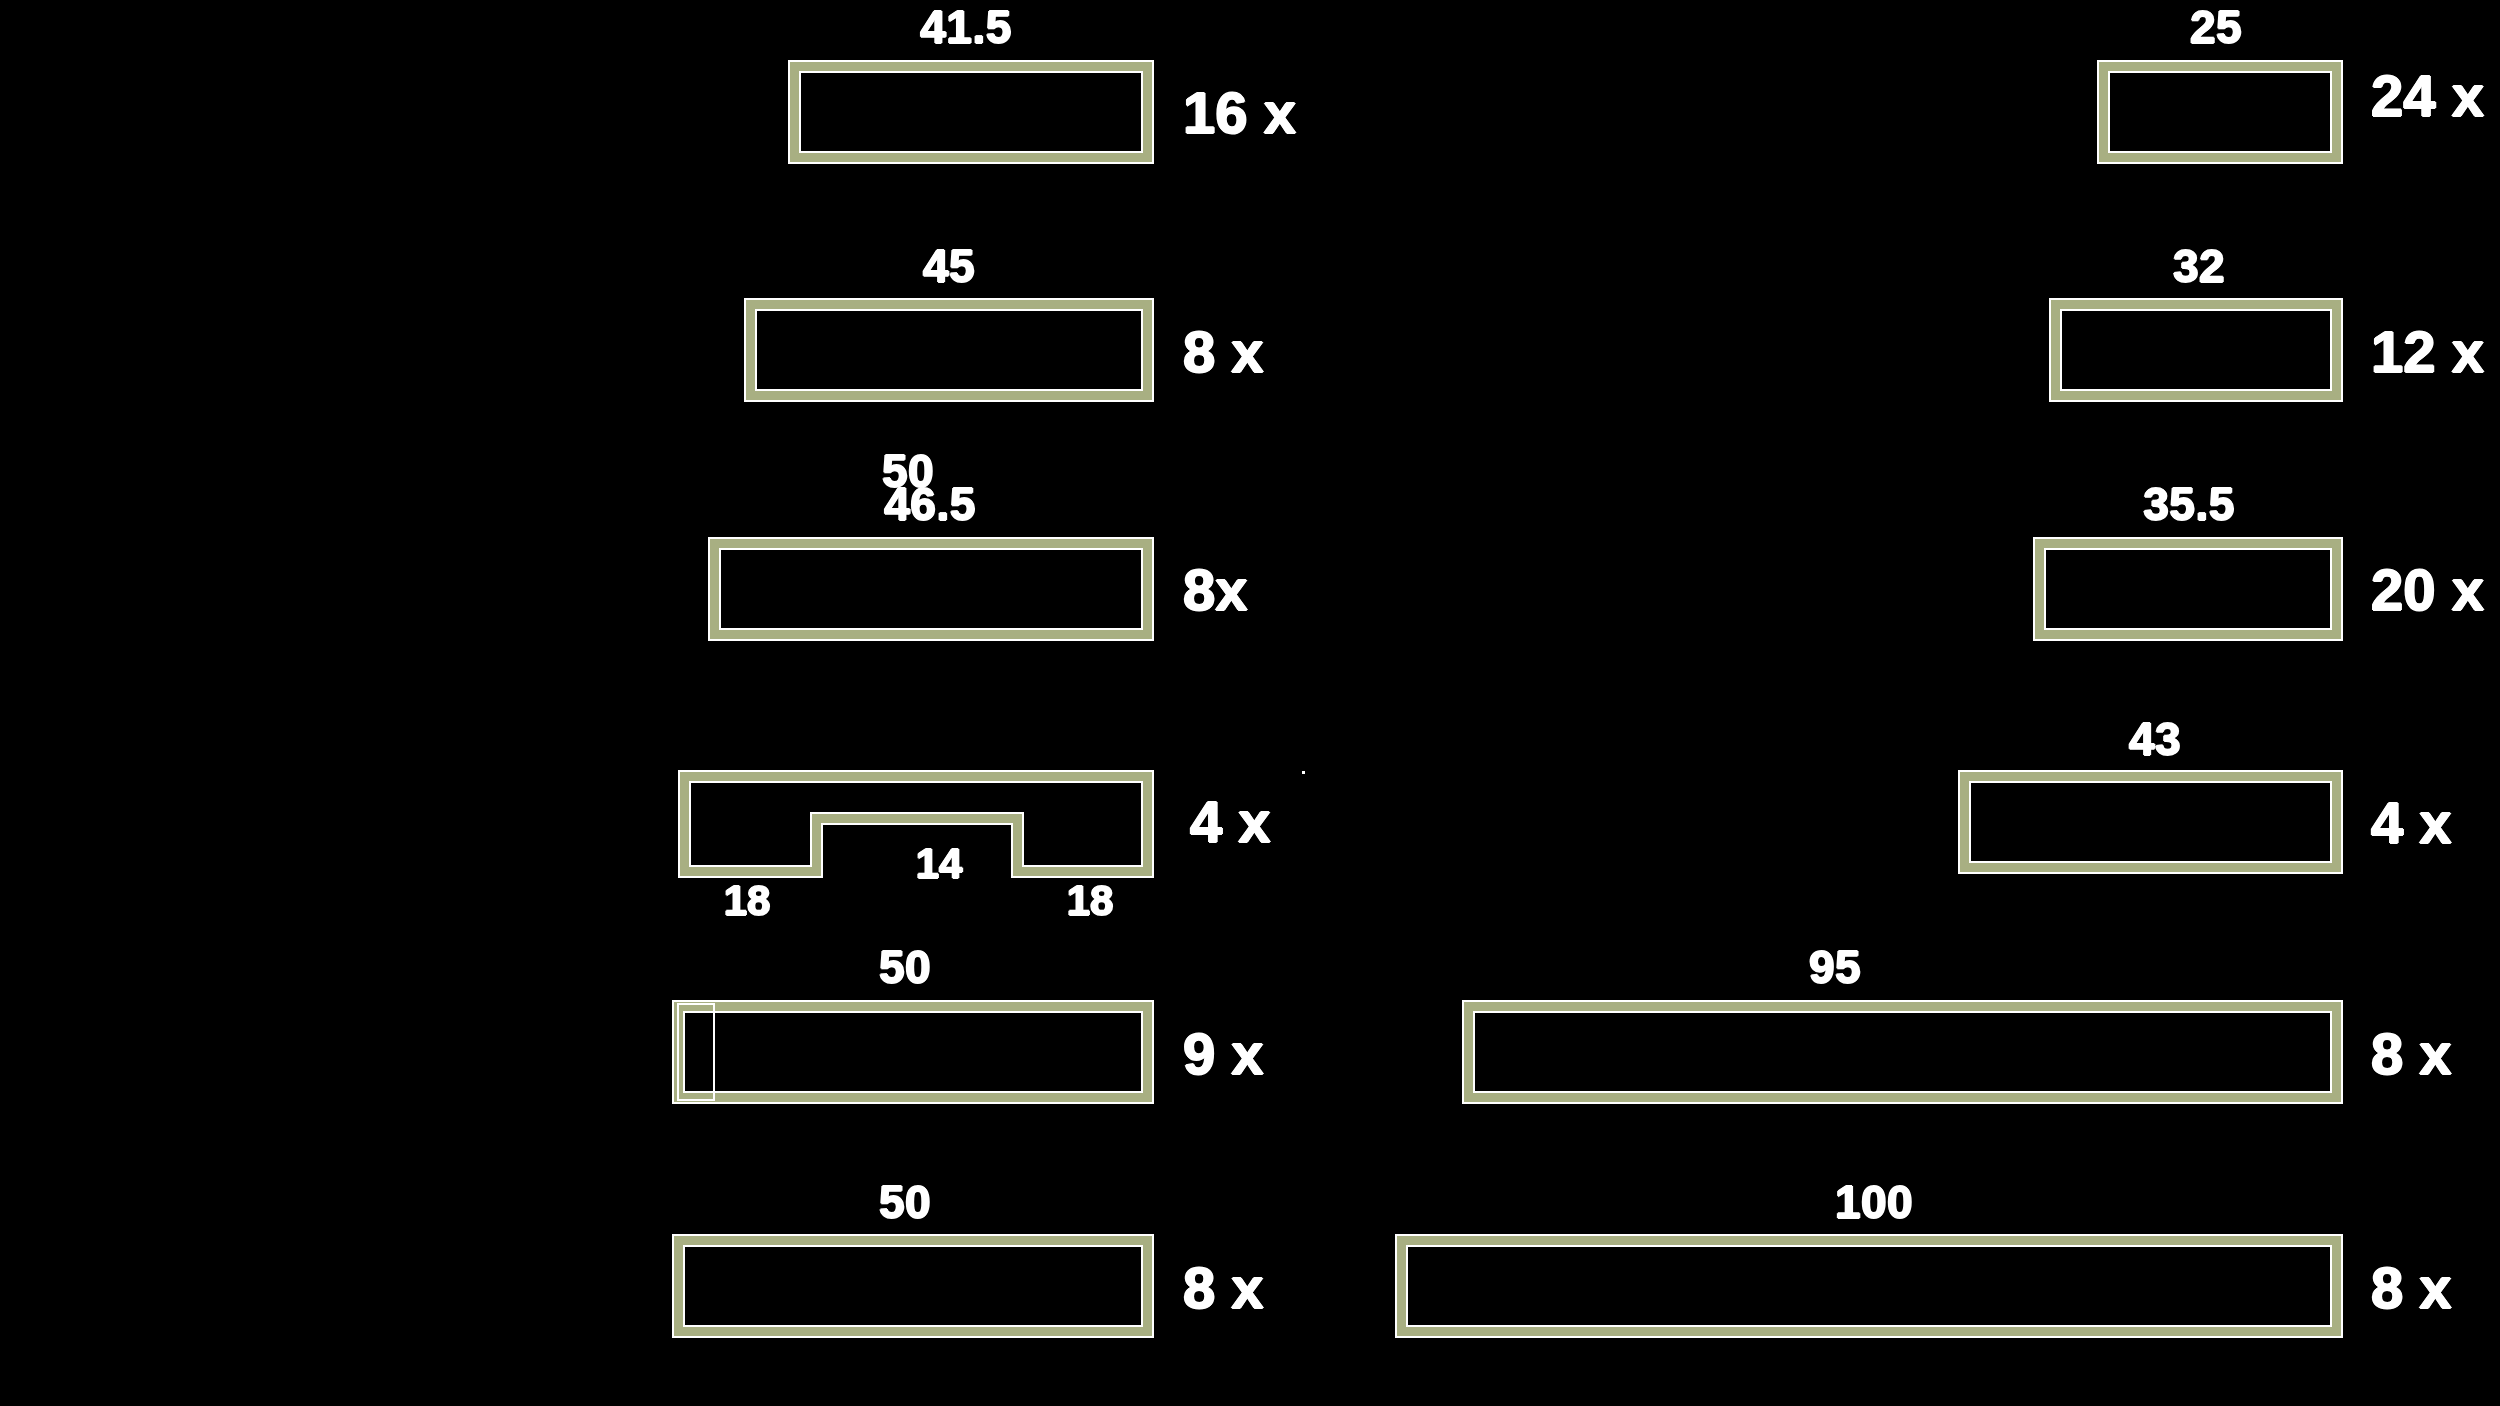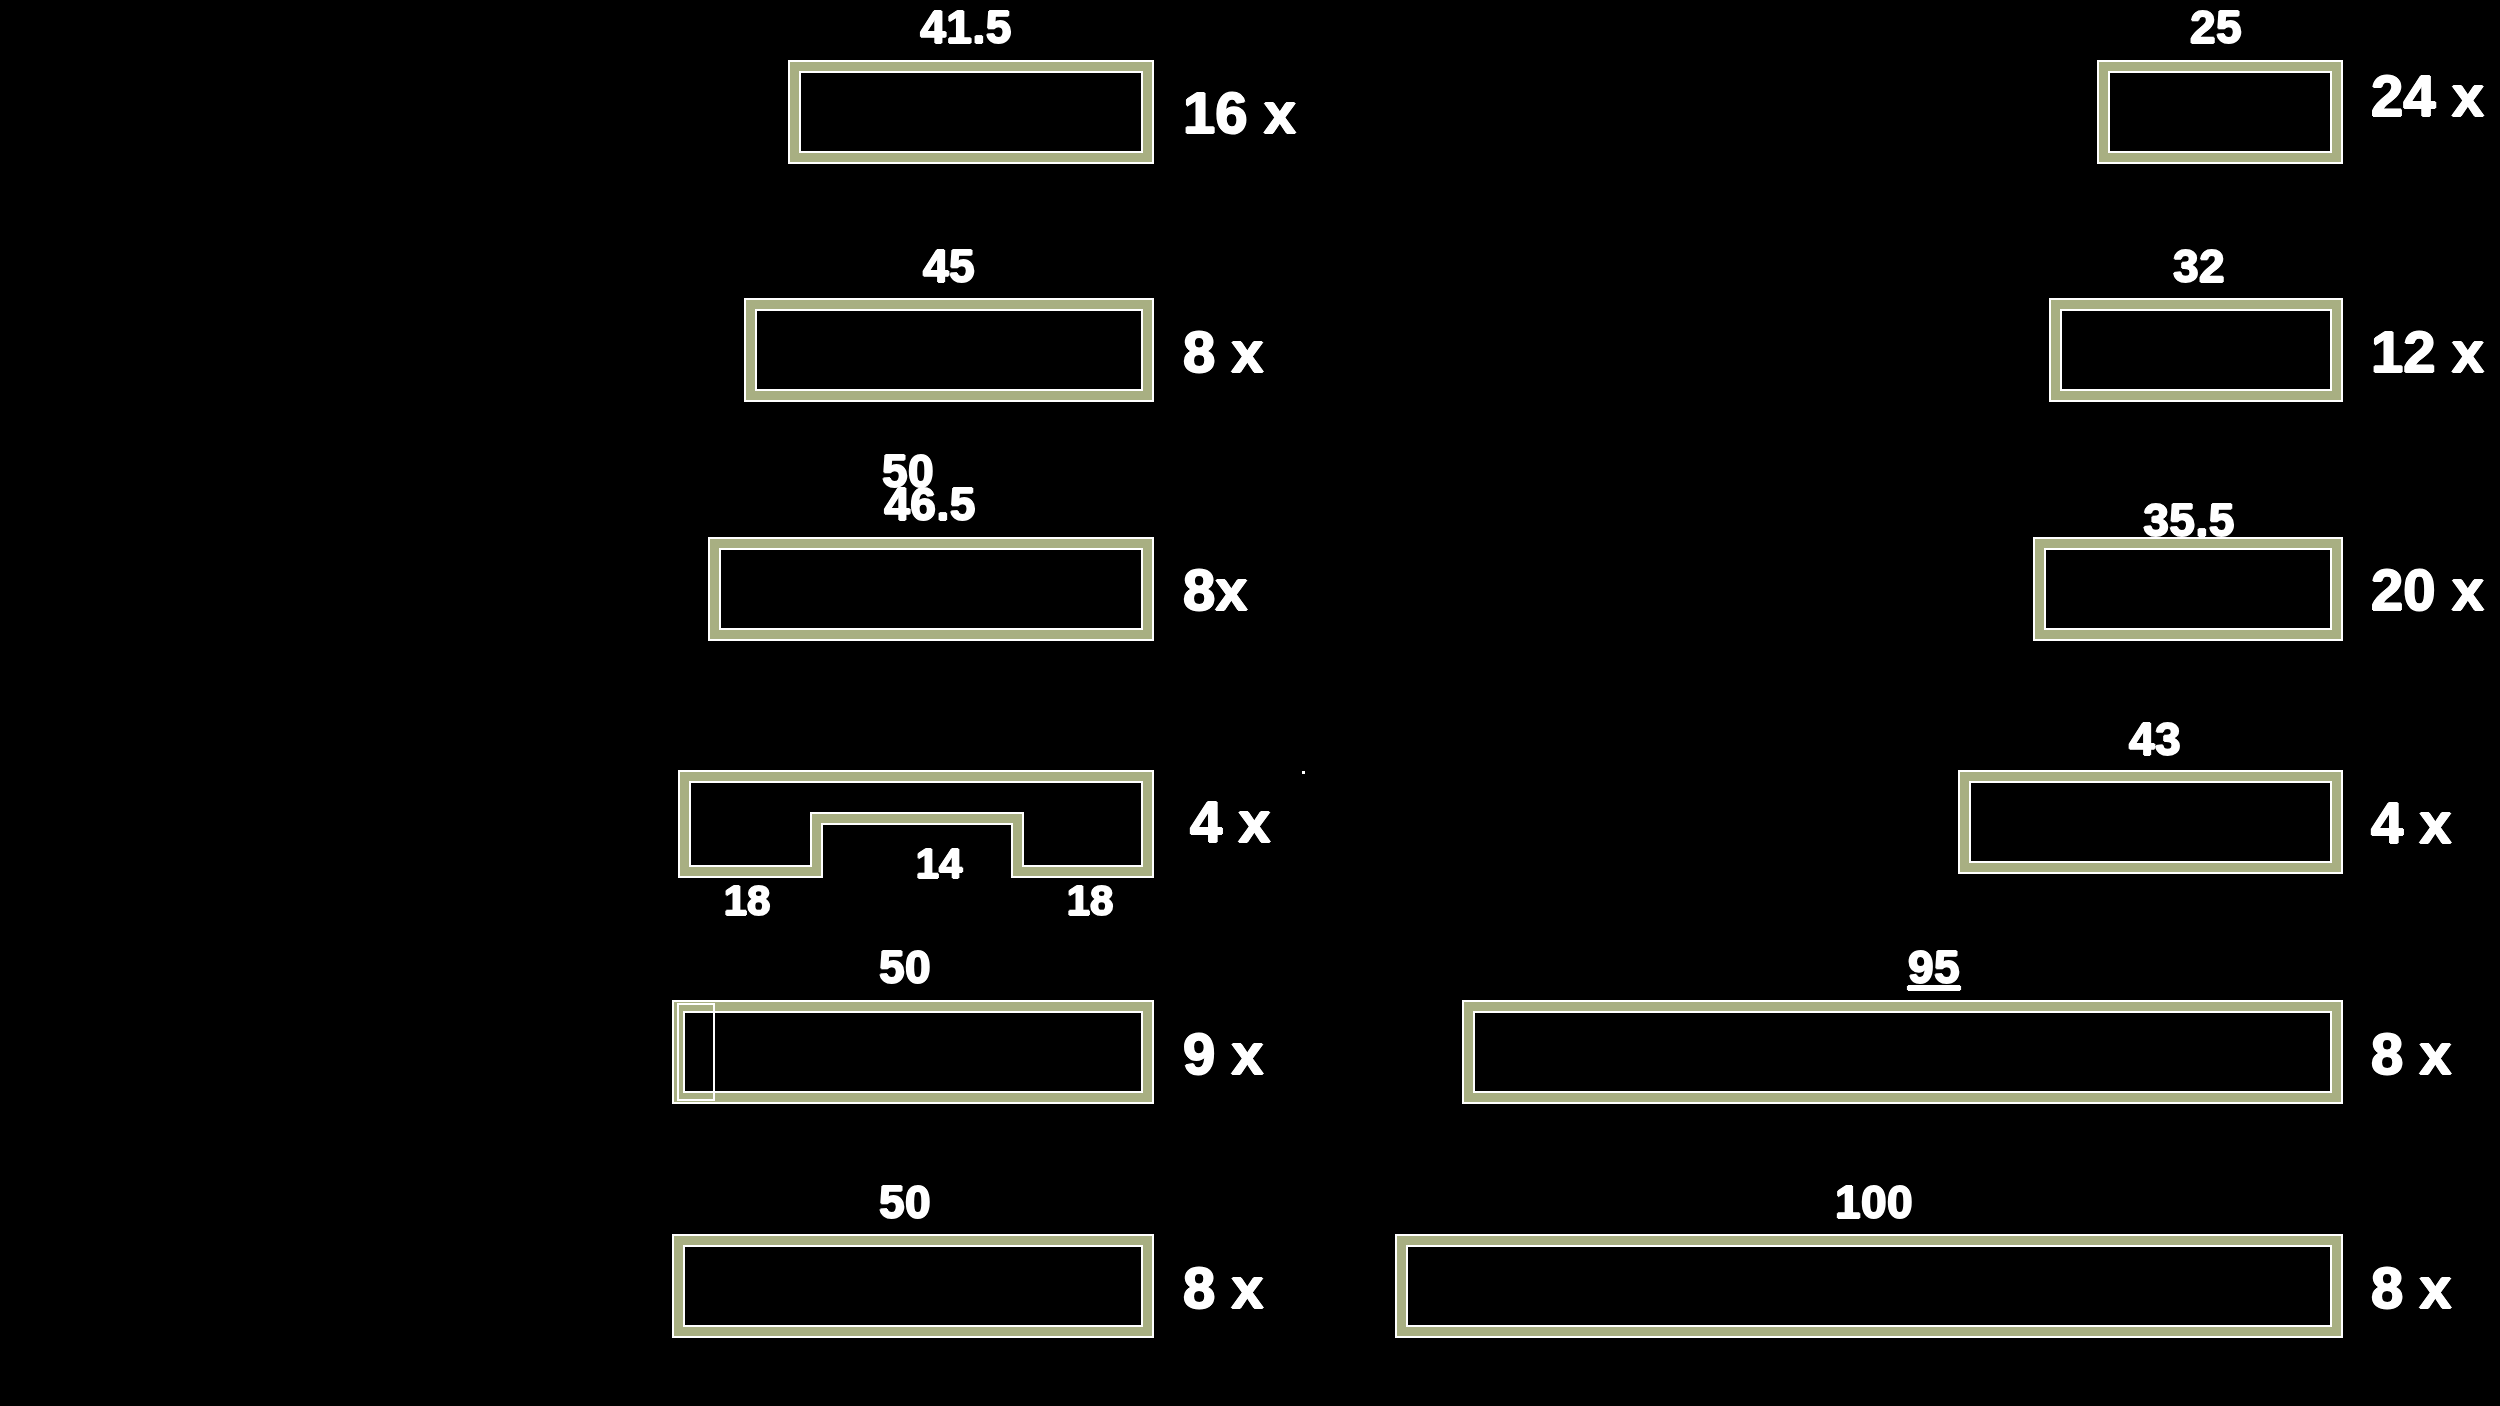--- a/index.html
+++ b/index.html
@@ -171,41 +171,41 @@
   <div class="dim-label dim-top" style="left:2199px; top:243px;">32</div>
   <div class="qty-label" style="left:2371px; top:352px;">12 x</div>
 
   <div class="part" style="left:2033px; top:537px; width:310px; height:104px;">
     <svg width="310" height="104" viewBox="0 0 310 104">
       <rect class="outer-stroke" x="1" y="1" width="308" height="102"></rect>
       <rect class="band-stroke" x="6.5" y="6.5" width="297" height="91"></rect>
       <rect class="inner-stroke" x="12" y="12" width="286" height="80"></rect>
     </svg>
   </div>
-  <div class="dim-label dim-top" style="left:2189px; top:481px;margin-top:16px;">35.5</div>
+  <div class="dim-label dim-top" style="left:2189px; top:481px;">35.5</div>
   <div class="qty-label" style="left:2371px; top:590px;">20 x</div>
 
   <div class="part" style="left:1958px; top:770px; width:385px; height:104px;">
     <svg width="385" height="104" viewBox="0 0 385 104">
       <rect class="outer-stroke" x="1" y="1" width="383" height="102"></rect>
       <rect class="band-stroke" x="6.5" y="6.5" width="372" height="91"></rect>
       <rect class="inner-stroke" x="12" y="12" width="361" height="80"></rect>
     </svg>
   </div>
   <div class="dim-label dim-top" style="left:2155px; top:716px;">43</div>
   <div class="qty-label" style="left:2371px; top:823px;">4 x</div>
 
   <div class="part" style="left:1462px; top:1000px; width:881px; height:104px;">
     <svg width="881" height="104" viewBox="0 0 881 104">
       <rect class="outer-stroke" x="1" y="1" width="879" height="102"></rect>
       <rect class="band-stroke" x="6.5" y="6.5" width="868" height="91"></rect>
       <rect class="inner-stroke" x="12" y="12" width="857" height="80"></rect>
     </svg>
   </div>
-  <div class="dim-label dim-top" style="left:1934px; top:944px;text-decoration:underline;">95</div>
+  <div class="dim-label dim-top" style="left:1835px; top:944px;">95</div>
   <div class="qty-label" style="left:2371px; top:1054px;">8 x</div>
 
   <div class="part" style="left:1395px; top:1234px; width:948px; height:104px;">
     <svg width="948" height="104" viewBox="0 0 948 104">
       <rect class="outer-stroke" x="1" y="1" width="946" height="102"></rect>
       <rect class="band-stroke" x="6.5" y="6.5" width="935" height="91"></rect>
       <rect class="inner-stroke" x="12" y="12" width="924" height="80"></rect>
     </svg>
   </div>
   <div class="dim-label dim-top" style="left:1874px; top:1179px;">100</div>

